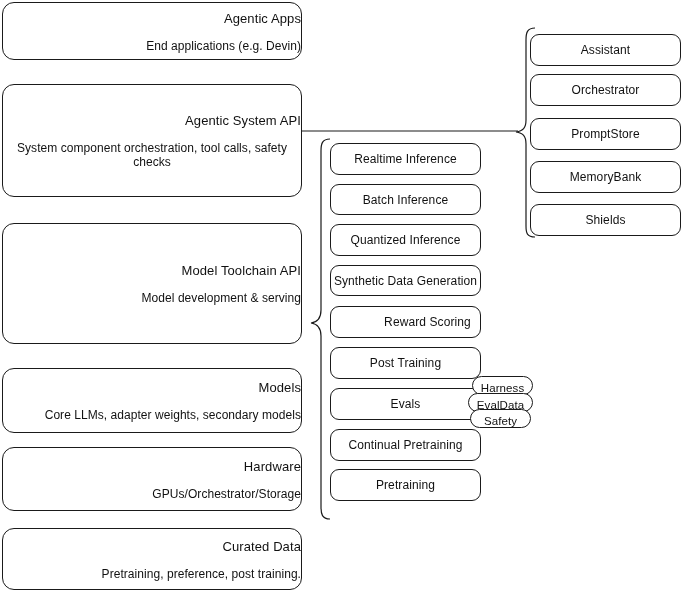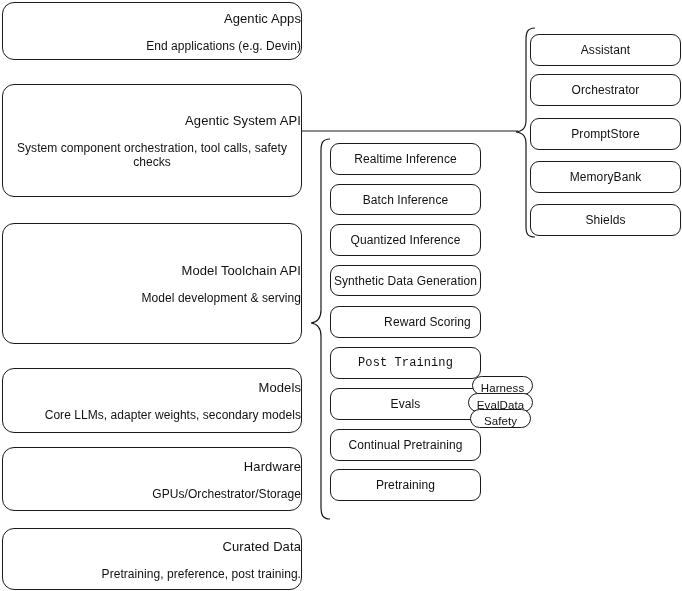--- a/index.html
+++ b/index.html
@@ -153,21 +153,21 @@
   </div>
 
   <div class="chip" style="left:330px; top:265px; width:151px; height:31px;">
     <span>Synthetic Data Generation</span>
   </div>
 
   <div class="chip" style="left:330px; top:306px; width:151px; height:32px;padding-left:44px;">
     <span>Reward Scoring</span>
   </div>
 
-  <div class="chip" style="left:330px; top:347px; width:151px; height:32px;font-family:Liberation Mono, monospace;">
+  <div class="chip" style="left:330px; top:347px; width:151px; height:32px;">
     <span>Post Training</span>
   </div>
 
   <div class="chip" style="left:330px; top:388px; width:151px; height:32px;">
     <span>Evals</span>
   </div>
 
   <div class="chip" style="left:330px; top:429px; width:151px; height:32px;">
     <span>Continual Pretraining</span>
   </div>

